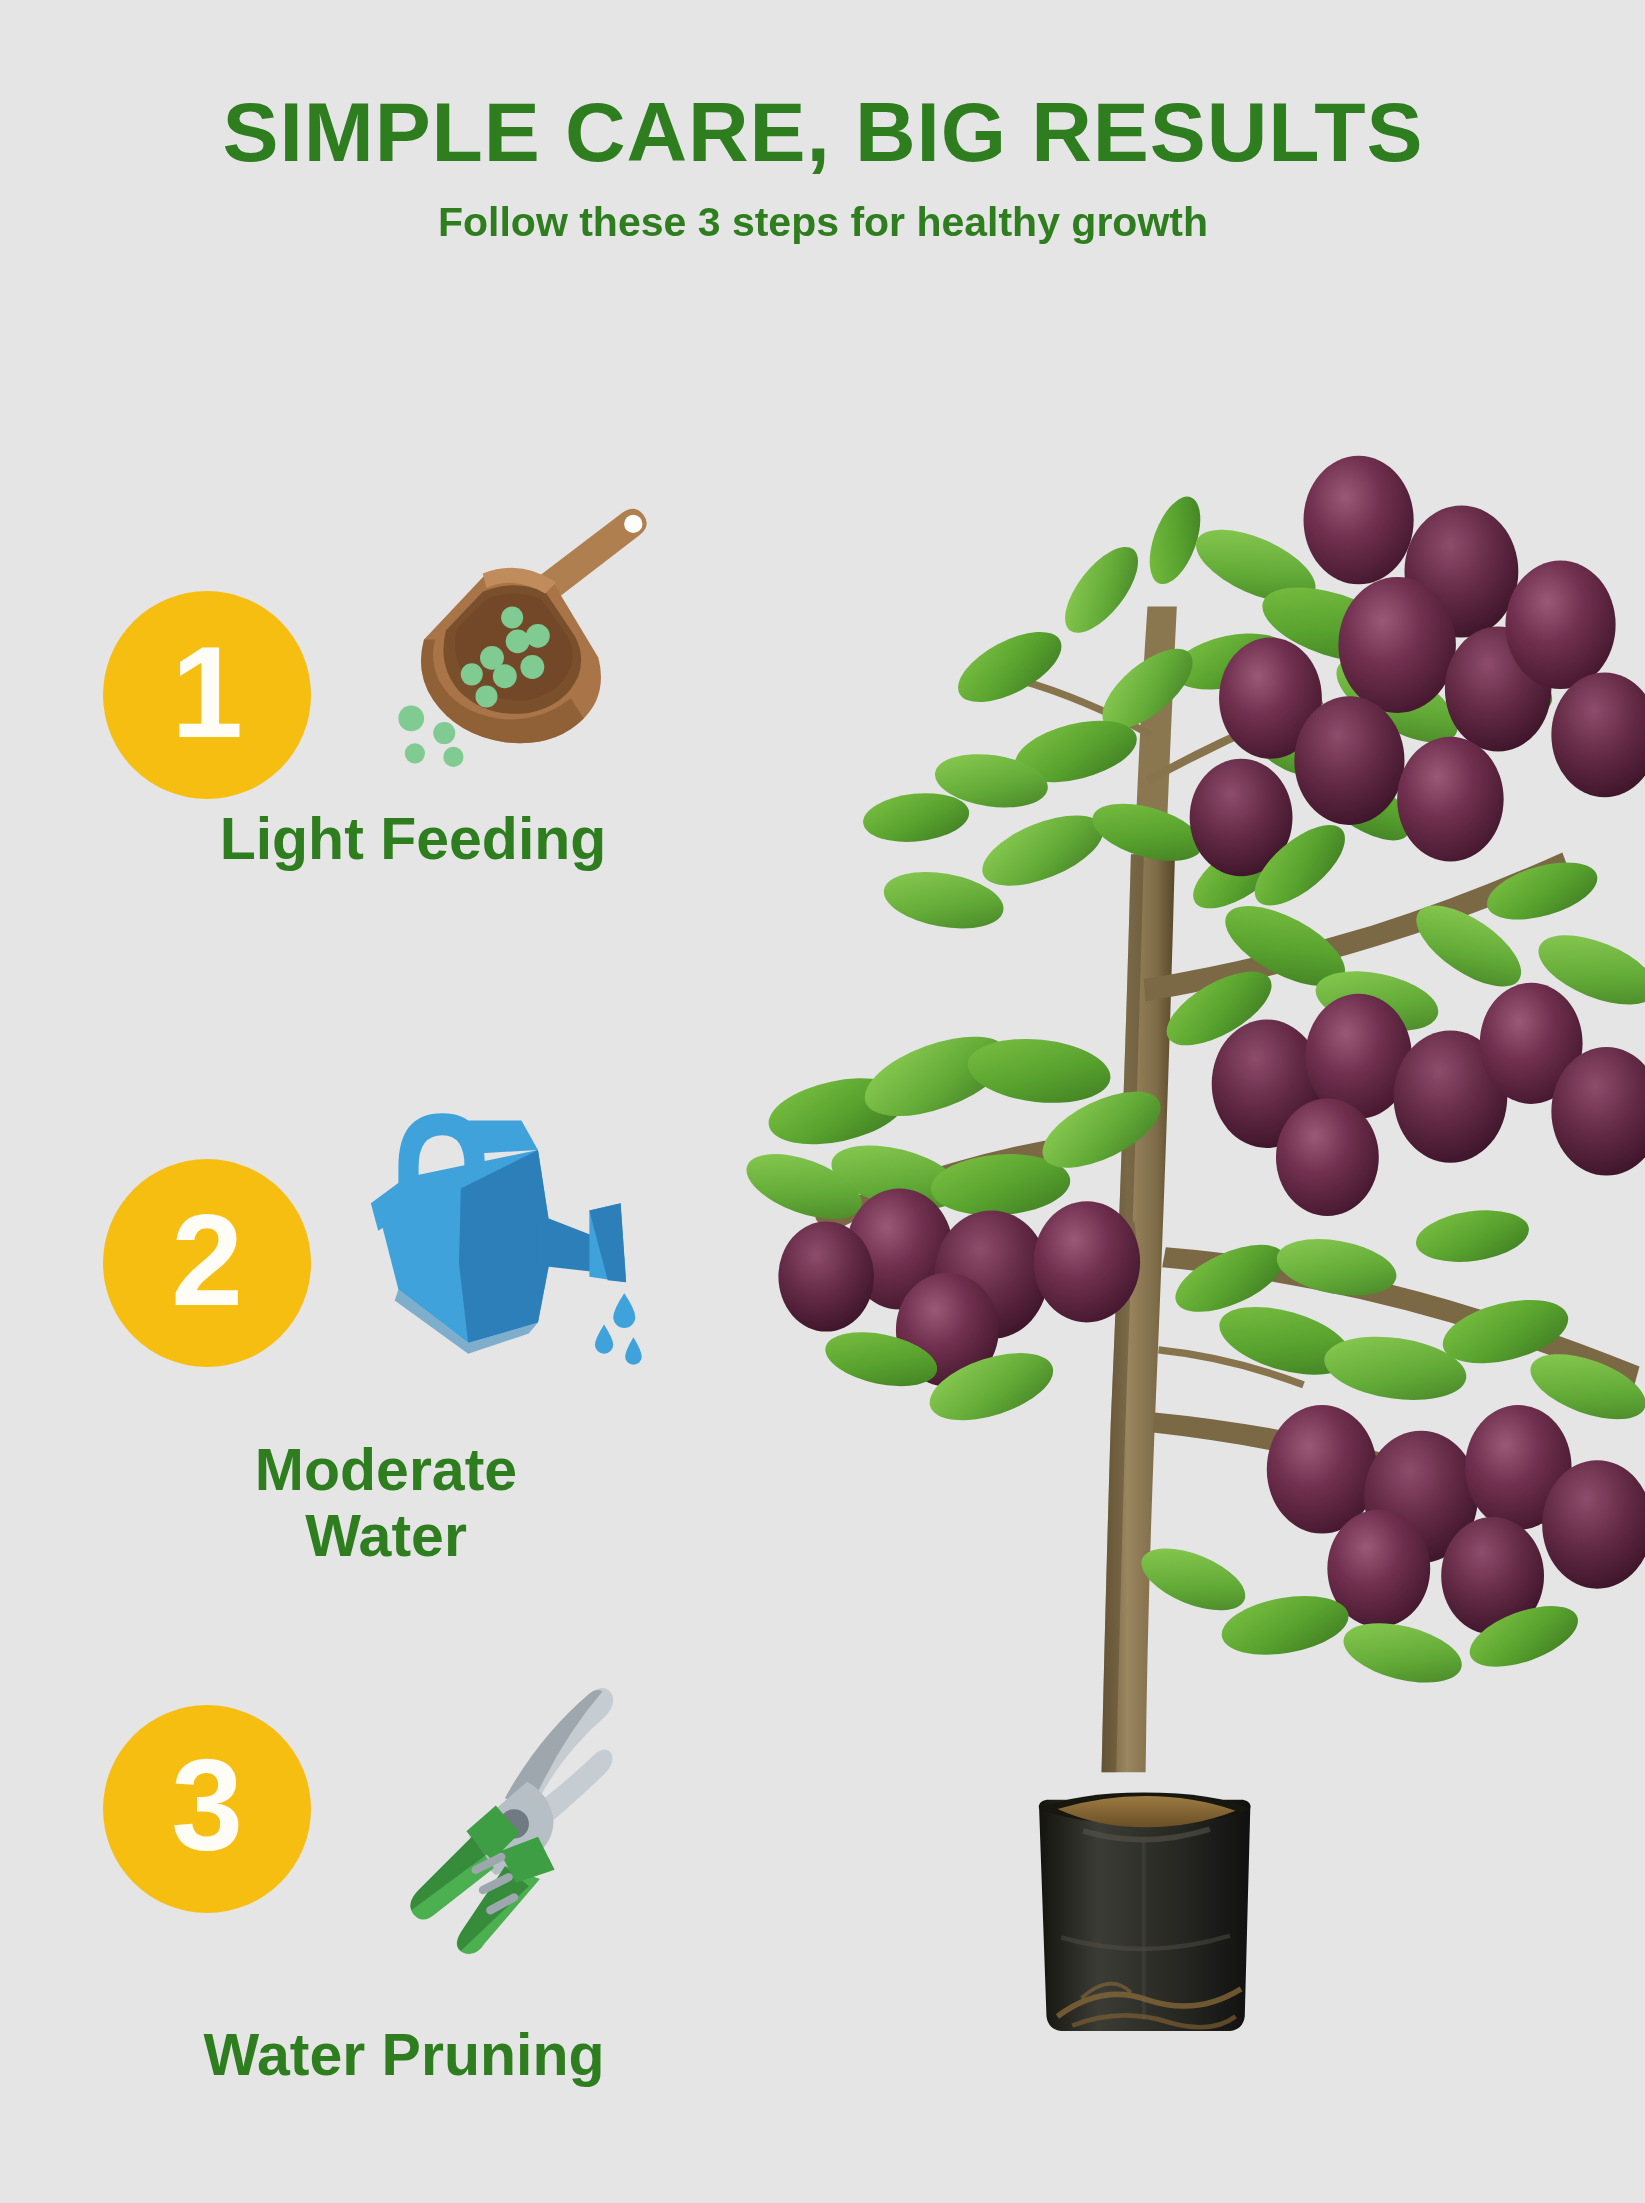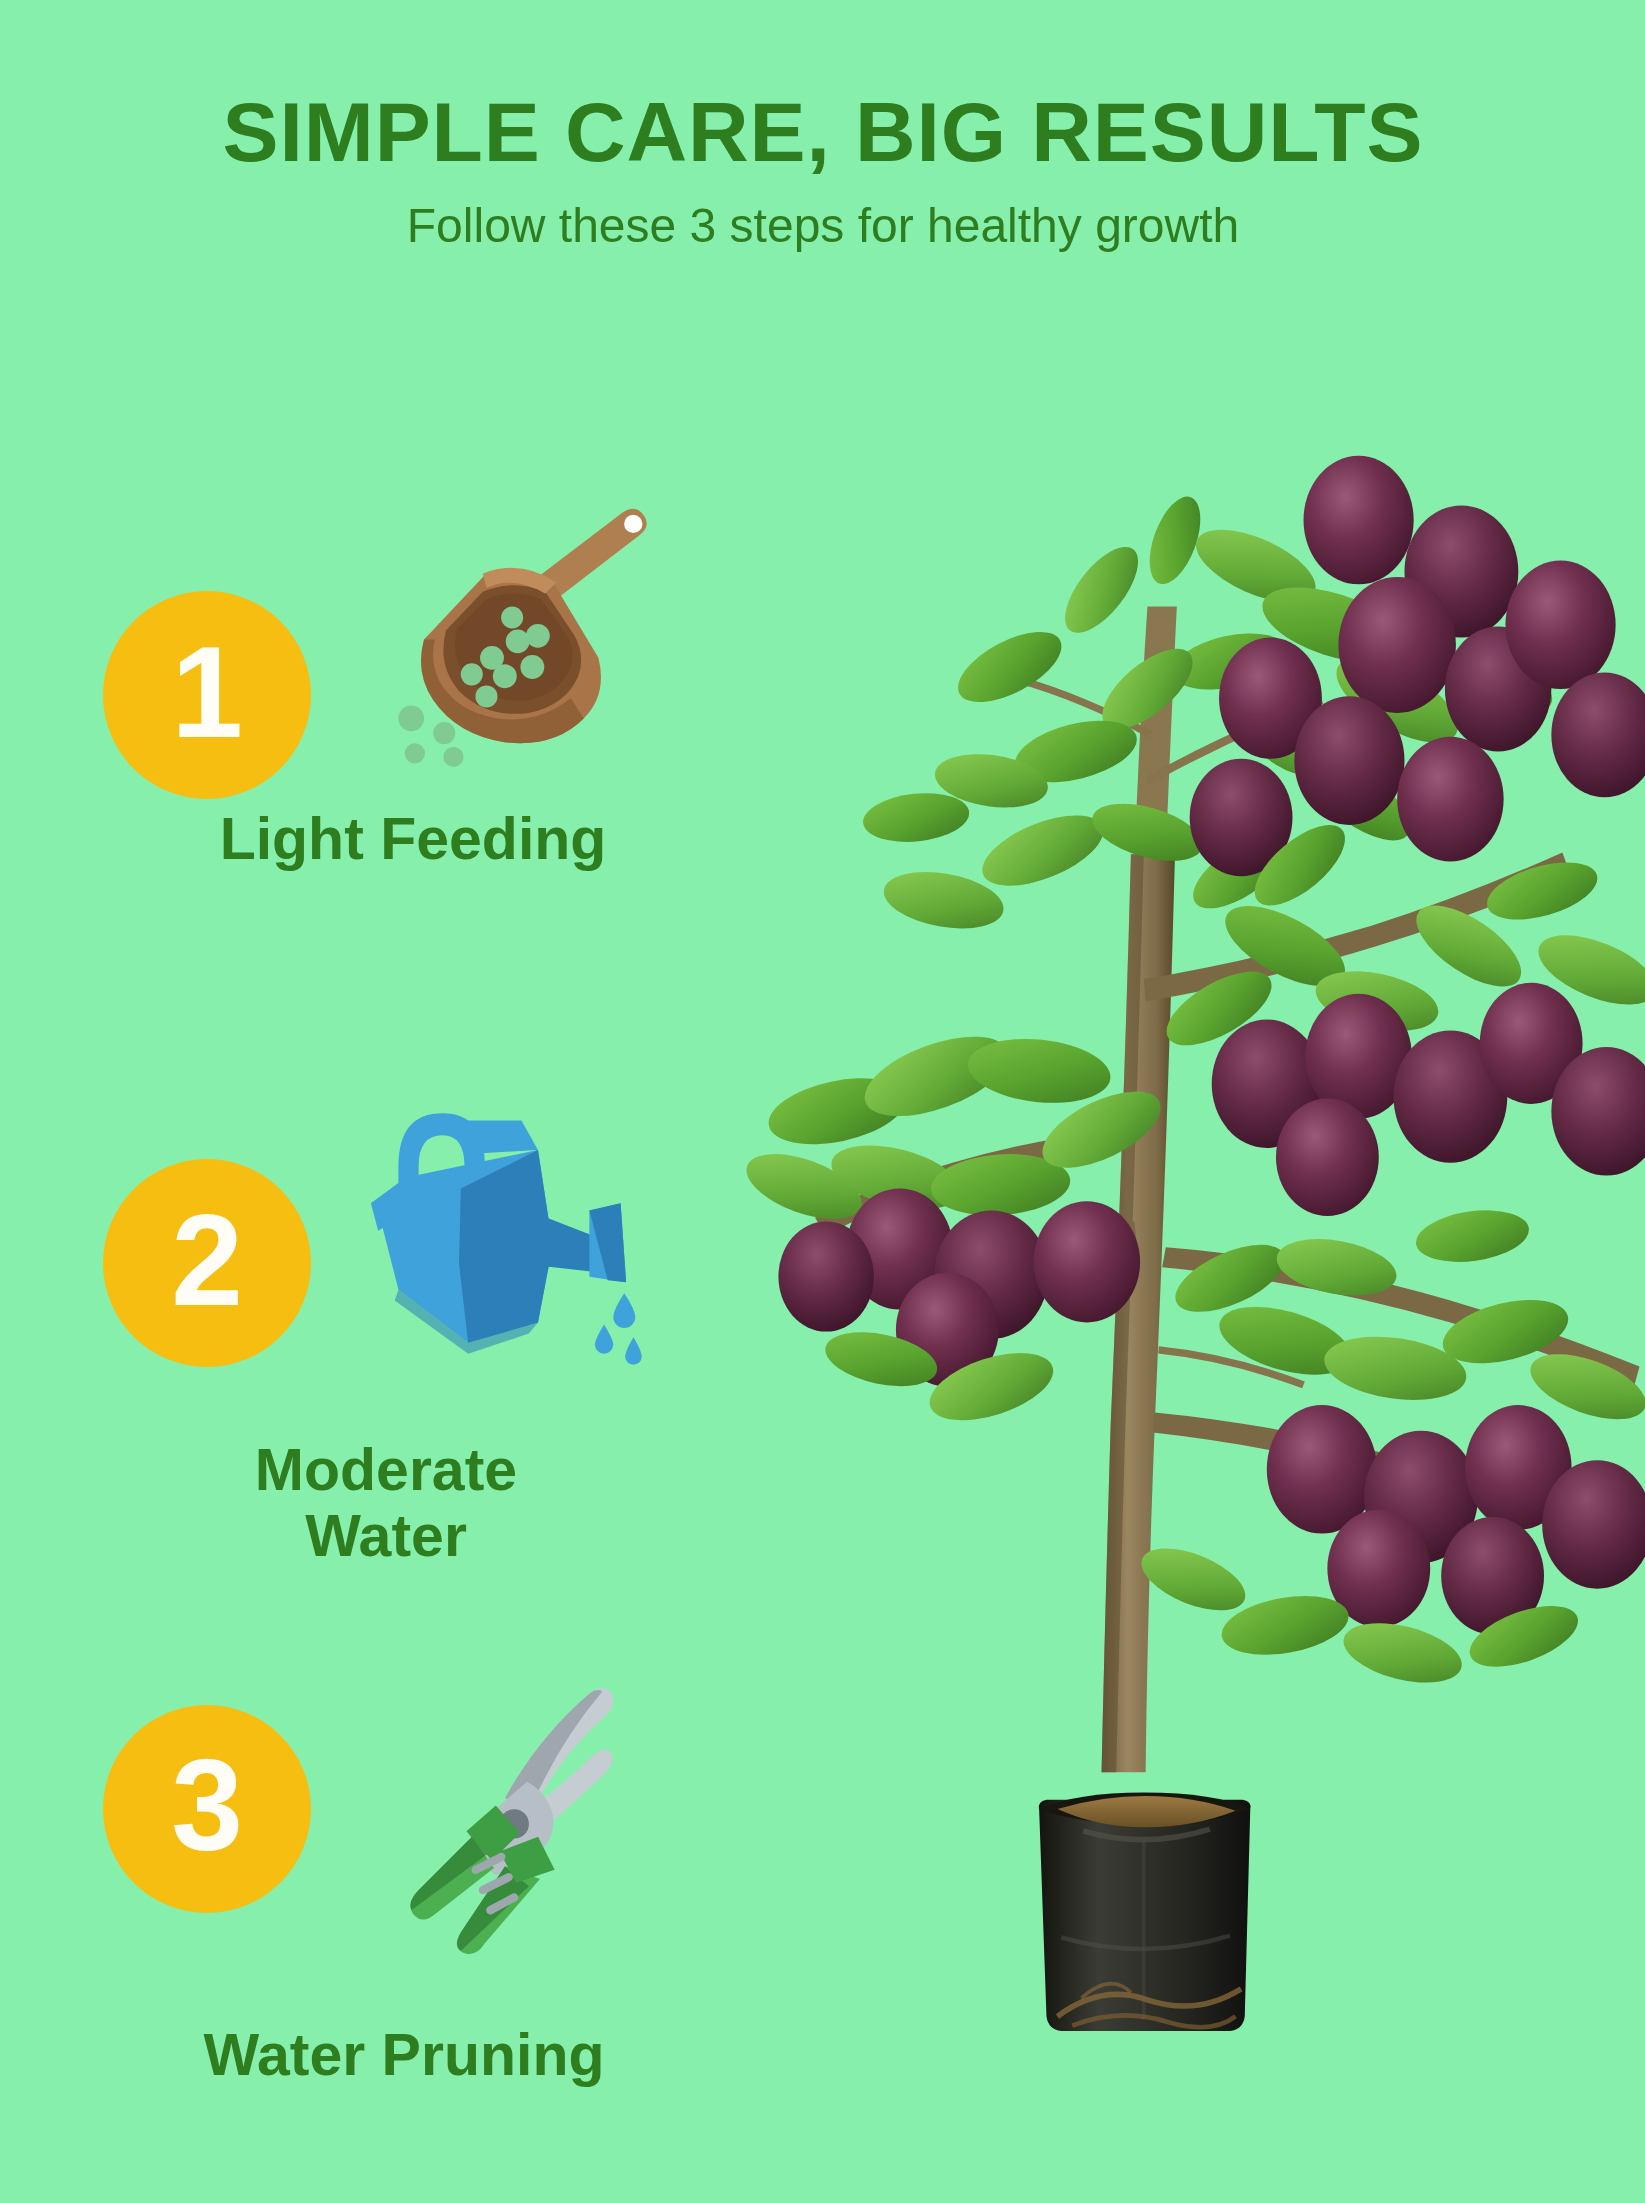--- a/index.html
+++ b/index.html
@@ -7,21 +7,21 @@
     padding: 0;
     background: #ffffff;
   }
   body {
     font-family: "Liberation Sans", sans-serif;
   }
   .poster {
     position: relative;
     width: 1646px;
     height: 2204px;
-    background: #86efac;
+    background: #e5e5e5;
     overflow: hidden;
   }
 
   
   .header {
     position: absolute;
     left: 0;
     top: 88px;
     width: 1646px;
     text-align: center;
@@ -29,22 +29,22 @@
   .poster-title {
     font-size: 84px;
     font-weight: 700;
     letter-spacing: 0.9px;
     color: #2E7D1E;
     line-height: 1.05;
     margin: 0;
     white-space: nowrap;
   }
   .poster-subtitle {
-    font-size: 48px;
-    font-weight: 400;
+    font-size: 41px;
+    font-weight: 700;
     color: #2E7D1E;
     line-height: 1.1;
     margin: 24px 0 0 0;
     white-space: nowrap;
   }
 
   
   .steps {
     position: absolute;
     left: 0;

